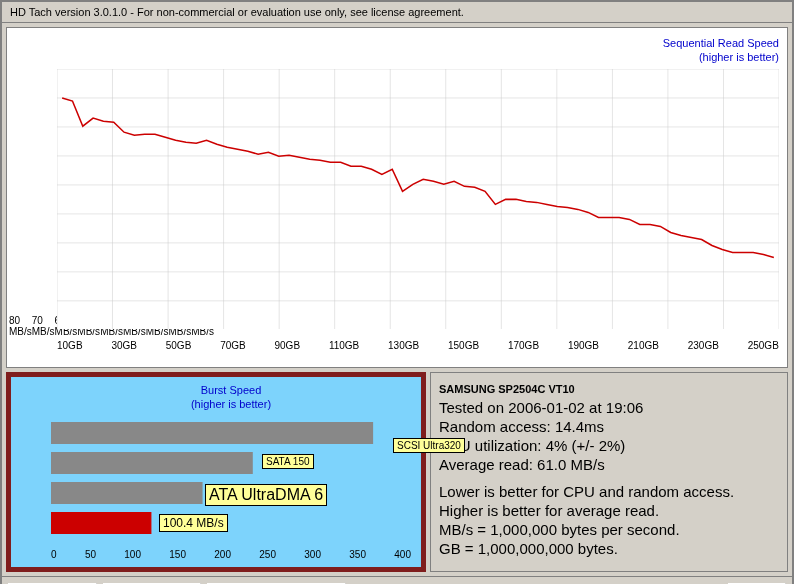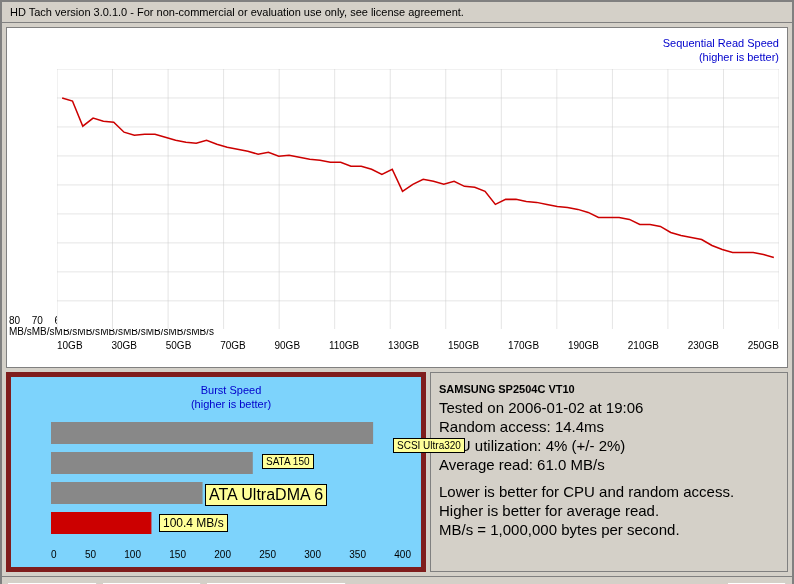--- a/index.html
+++ b/index.html
@@ -360,20 +360,21 @@
       <div class="info-panel">
         <div class="info-header">SAMSUNG SP2504C VT10</div>
         <div class="info-line">Tested on 2006-01-02 at 19:06</div>
         <div class="info-line">Random access: 14.4ms</div>
         <div class="info-line">CPU utilization: 4% (+/- 2%)</div>
         <div class="info-line">Average read: 61.0 MB/s</div>
         <div class="info-divider"></div>
         <div class="info-line">Lower is better for CPU and random access.</div>
         <div class="info-line">Higher is better for average read.</div>
         <div class="info-line">MB/s = 1,000,000 bytes per second.</div>
+        <div class="info-line">GB = 1,000,000,000 bytes.</div>
       </div>
 
     </div>
   </div>
 
   <div class="toolbar">
     <button class="toolbar-btn">Save Results</button>
     <button class="toolbar-btn">Upload Results</button>
     <button class="toolbar-btn">Compare Another Drive</button>
 

